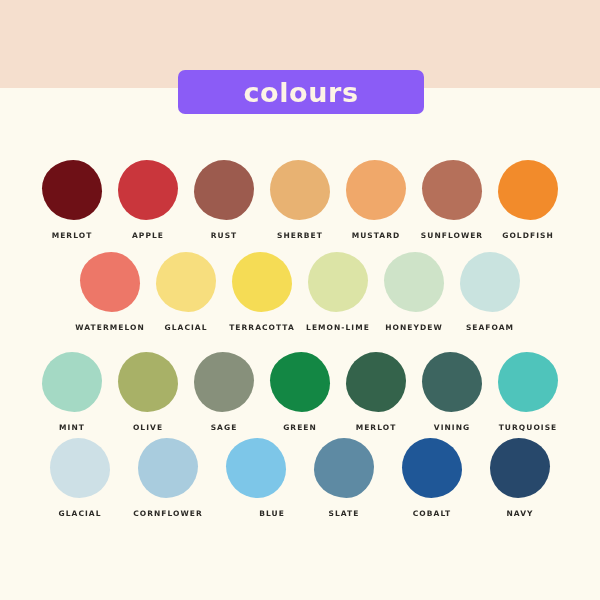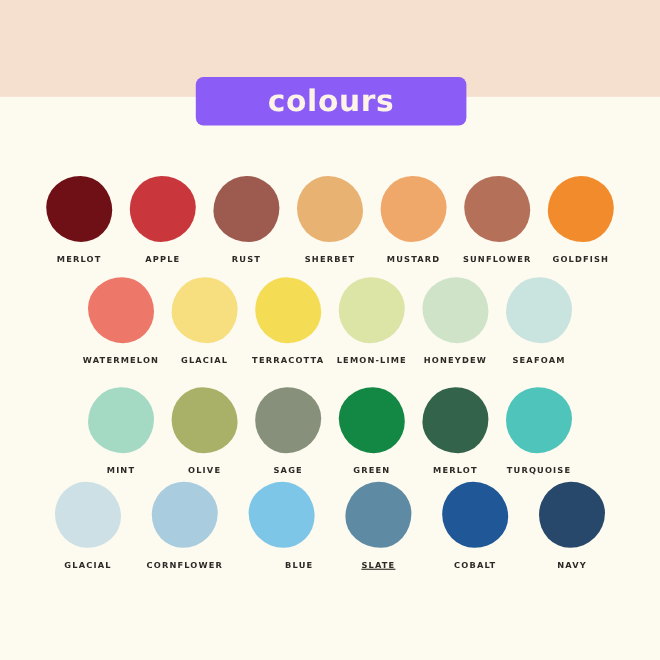--- a/index.html
+++ b/index.html
@@ -189,40 +189,44 @@
         </div>
         <div class="swatch-cell">
           <div class="swatch-blob v2" style="background: rgb(19, 135, 68);"></div>
           <div class="swatch-label" style="color: rgb(44, 42, 38);">GREEN</div>
         </div>
         <div class="swatch-cell">
           <div class="swatch-blob v3" style="background: rgb(52, 99, 75);"></div>
           <div class="swatch-label" style="color: rgb(44, 42, 38);">MERLOT</div>
         </div>
         <div class="swatch-cell">
+          <div class="swatch-blob v4" style="background: rgb(61, 101, 96);"></div>
+          <div class="swatch-label" style="color: rgb(44, 42, 38);">VINING</div>
+        </div>
+        <div class="swatch-cell">
           <div class="swatch-blob " style="background: rgb(79, 196, 187);"></div>
           <div class="swatch-label" style="color: rgb(44, 42, 38);">TURQUOISE</div>
         </div>
       </div>
     <div class="swatch-row row-4">
         <div class="swatch-cell">
           <div class="swatch-blob v4" style="background: rgb(205, 224, 230);"></div>
           <div class="swatch-label" style="color: rgb(44, 42, 38);">GLACIAL</div>
         </div>
         <div class="swatch-cell">
           <div class="swatch-blob " style="background: rgb(169, 204, 222);"></div>
           <div class="swatch-label" style="color: rgb(44, 42, 38);">CORNFLOWER</div>
         </div>
         <div class="swatch-cell">
           <div class="swatch-blob v2" style="background: rgb(125, 198, 232);"></div>
           <div class="swatch-label" style="color: rgb(44, 42, 38); margin-left: 32px;">BLUE</div>
         </div>
         <div class="swatch-cell">
           <div class="swatch-blob v3" style="background: rgb(94, 138, 163);"></div>
-          <div class="swatch-label" style="color: rgb(44, 42, 38); text-decoration: underline;">SLATE</div>
+          <div class="swatch-label" style="color: rgb(44, 42, 38);">SLATE</div>
         </div>
         <div class="swatch-cell">
           <div class="swatch-blob v4" style="background: rgb(31, 87, 151);"></div>
           <div class="swatch-label" style="color: rgb(44, 42, 38);">COBALT</div>
         </div>
         <div class="swatch-cell">
           <div class="swatch-blob " style="background: rgb(39, 72, 107);"></div>
           <div class="swatch-label" style="color: rgb(44, 42, 38);">NAVY</div>
         </div>
       </div>

